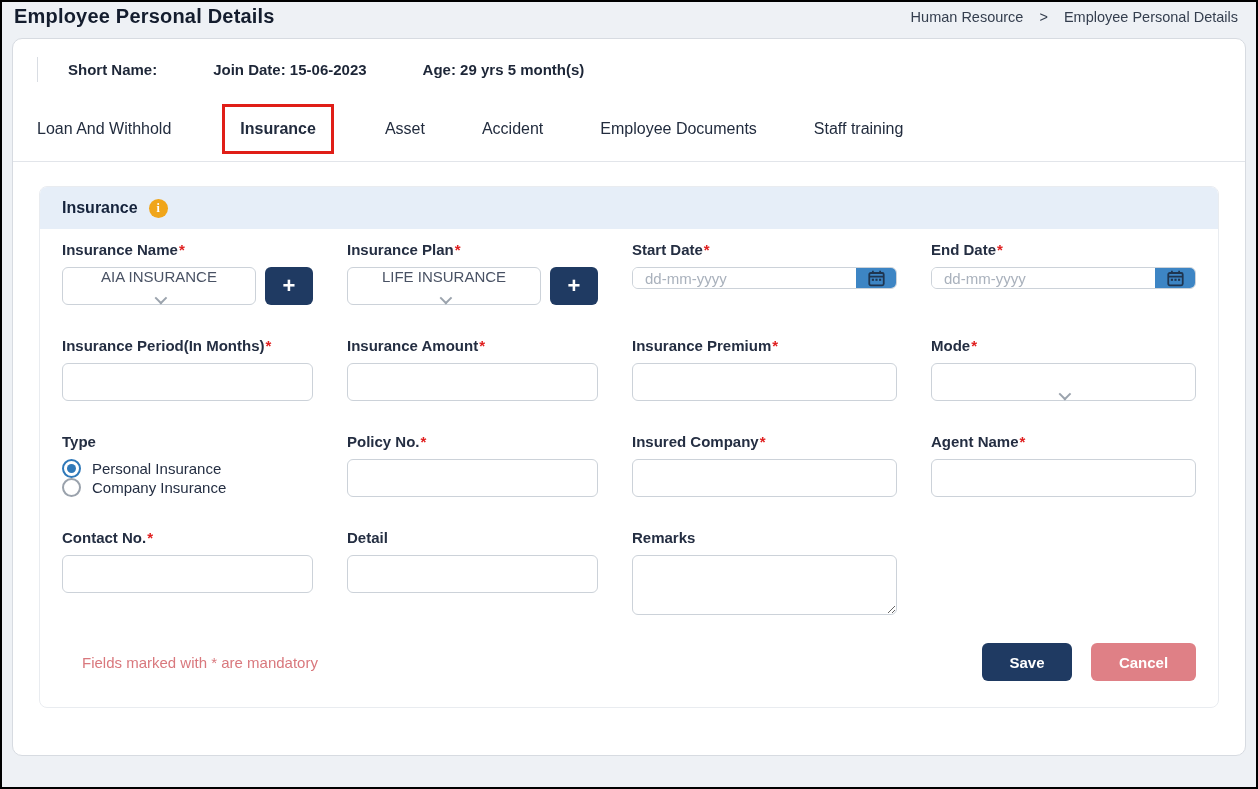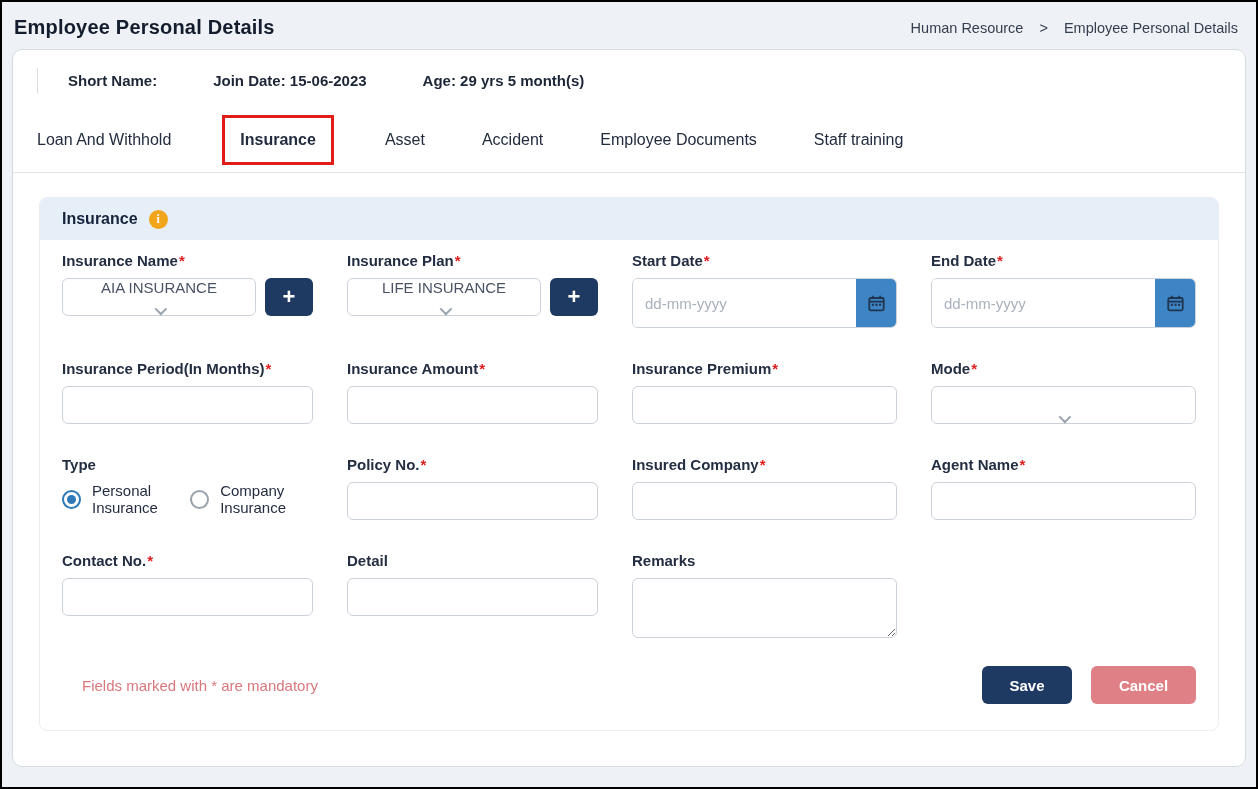--- a/index.html
+++ b/index.html
@@ -7,21 +7,21 @@
   body {
     font-family: "Liberation Sans", sans-serif;
     background: #eef1f5;
     border: 2px solid #000;
     overflow: hidden;
   }
 
   
   .topbar {
     display: flex; justify-content: space-between; align-items: center;
-    padding: 14px 18px 10px 12px;
+    padding: 3px 18px 10px 12px;
   }
   .page-title { font-size: 20px; font-weight: 700; color: #141d2e; letter-spacing: .2px; }
   .breadcrumb { display: flex; align-items: center; gap: 16px; font-size: 14.5px; color: #343e4e; }
   .breadcrumb .crumb { cursor: default; }
 
   
   .card {
     margin: 0 10px; height: 718px; background: #fff;
     border: 1px solid #d7dbe1; border-radius: 10px;
     overflow: hidden;
@@ -95,38 +95,38 @@
     border-right: 2px solid #9ba3ad; border-bottom: 2px solid #9ba3ad;
     transform: rotate(45deg) translateY(-2px);
   }
   .plus-btn {
     flex: 0 0 48px; height: 38px; border: none; border-radius: 6px;
     background: #1f3a62; color: #fff; font-size: 22px; font-weight: 700;
     display: flex; align-items: center; justify-content: center; cursor: pointer;
   }
 
   .date-wrap {
-    display: flex; height: 50px; border: 1px solid #ccd2d9; border-radius: 6px;
+    display: flex; height: 22px; border: 1px solid #ccd2d9; border-radius: 6px;
     overflow: hidden; background: #fff;
   }
   .date-input {
     flex: 1; border: none; outline: none; padding: 0 12px;
     font-size: 15px; color: #495264; font-family: "Liberation Sans", sans-serif;
     min-width: 0;
   }
   .date-input::placeholder { color: #a9b1bc; }
   .cal-btn {
     flex: 0 0 40px; background: #3d85c4; border: none; cursor: pointer;
     display: flex; align-items: center; justify-content: center;
   }
 
   input.text-input { outline: none; font-family: "Liberation Sans", sans-serif; }
 
   
-  .radio-group { display: flex; flex-direction: row; gap: 9px; margin-top: 2px; }
+  .radio-group { display: flex; flex-direction: column; margin-top: 2px; }
   .radio-row { display: flex; align-items: center; gap: 11px; cursor: pointer; }
   .radio-outer {
     width: 19px; height: 19px; border-radius: 50%; background: #fff;
     border: 2px solid #9aa2ac; display: flex; align-items: center; justify-content: center;
     flex: 0 0 auto;
   }
   .radio-outer.selected { border-color: #2f79b9; }
   .radio-dot { width: 9px; height: 9px; border-radius: 50%; background: #2f79b9; }
   .radio-label { font-size: 15px; color: #242e42; }
 

